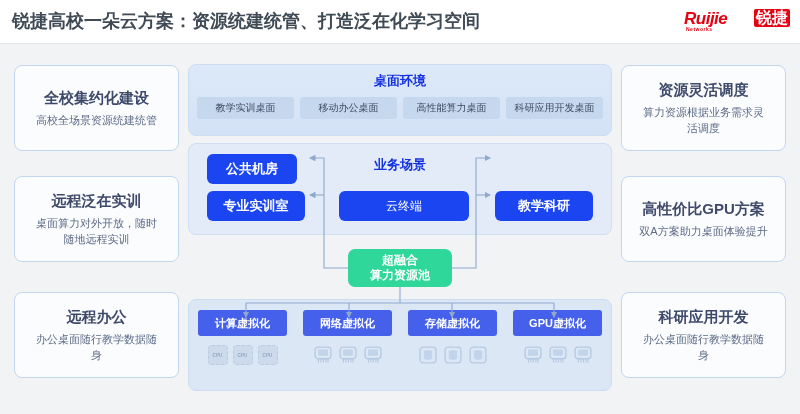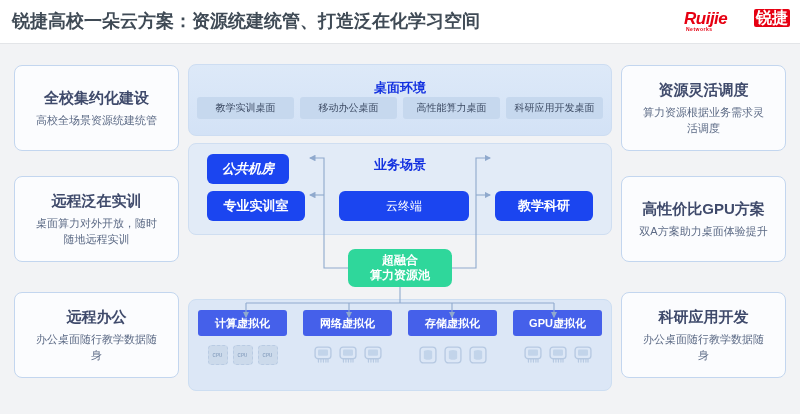--- a/index.html
+++ b/index.html
@@ -89,21 +89,20 @@
     position: absolute; left: 0; top: 19px;
     width: 424px; height: 72px;
     background: linear-gradient(180deg, #dde9f8 0%, #d3e2f6 100%);
     border: 1px solid #cdddf2;
     border-radius: 8px;
   }
   .desk-title {
     position: absolute; left: 0; right: 0; top: 7px;
     text-align: center; font-size: 13px; font-weight: bold;
     color: #1432e0;
-    margin-top: 7px;
   }
   .desk-chips {
     position: absolute; left: 8px; right: 8px; top: 32px;
     display: flex; gap: 6px;
   }
   .desk-chip {
     flex: 1 1 0;
     height: 22px; line-height: 22px;
     background: #c6d8ee;
     border-radius: 3px;
@@ -127,21 +126,21 @@
   }
   .blue-box {
     position: absolute;
     background: #1b45f0;
     border-radius: 6px;
     color: #ffffff;
     font-size: 13px; font-weight: bold;
     display: flex; align-items: center; justify-content: center;
     white-space: nowrap;
   }
-  .bb-l1 { left: 18px;  top: 10px; width: 82px; height: 30px; font-style: italic; }
+  .bb-l1 { left: 18px;  top: 10px; width: 90px; height: 30px; }
   .bb-l2 { left: 18px;  top: 47px; width: 98px; height: 30px; }
   .bb-r1 { right: 18px; top: 10px; width: 98px; height: 30px; }
   .bb-r2 { right: 18px; top: 47px; width: 98px; height: 30px; }
   .bb-mid {
     left: 150px; top: 47px; width: 130px; height: 30px;
     font-weight: normal; font-size: 12px;
   }
 
   
   .green-box {

